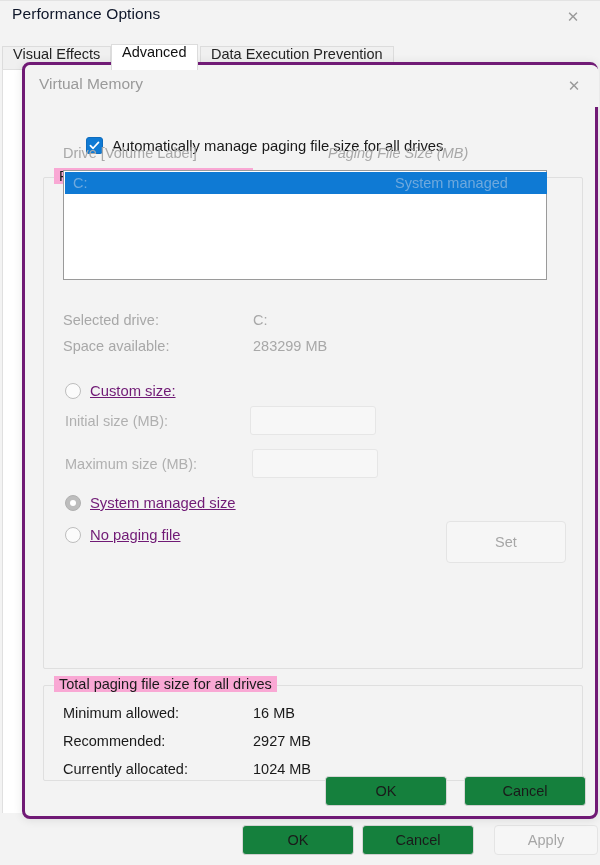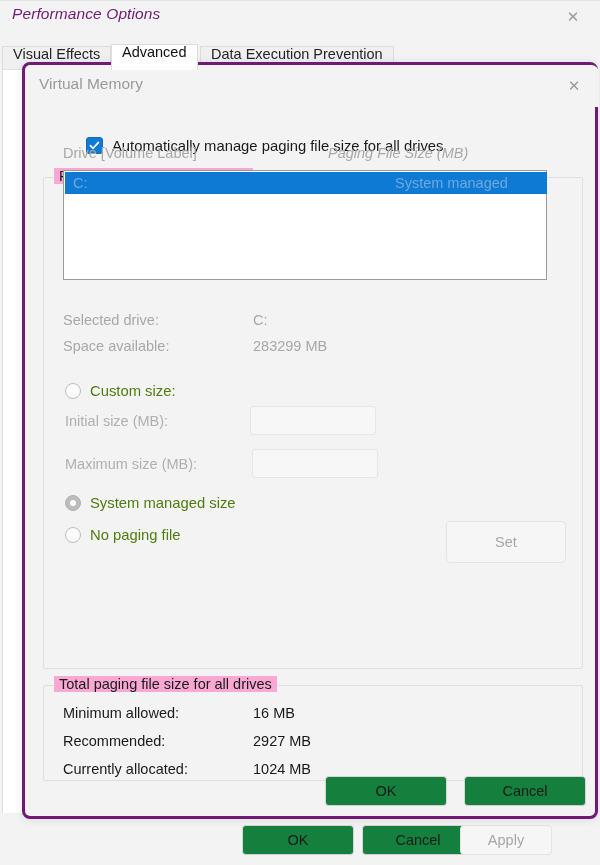--- a/index.html
+++ b/index.html
@@ -32,24 +32,23 @@
   #perf-titlebar {
     position: absolute;
     left: 0; top: 0;
     width: 600px; height: 40px;
     background: #f3f3f3;
   }
   #perf-title {
     position: absolute;
     left: 12px; top: 4px;
     font-size: 15.5px;
-    color: #701a75;
+    color: #0f172a;
     letter-spacing: .1px;
     white-space: nowrap;
-    font-style: italic;
   }
   .close-btn {
     position: absolute;
     width: 38px; height: 30px;
     display: flex; align-items: center; justify-content: center;
     color: #9a9a9a;
     font-size: 15px;
     line-height: 1;
     font-family: "DejaVu Sans", sans-serif;
     cursor: default;
@@ -118,21 +117,21 @@
     font-size: 14.5px;
     color: #1a1a1a;
     display: flex; align-items: center; justify-content: center;
     font-family: "Liberation Sans", sans-serif;
     cursor: default;
   }
   .btn.disabled { color: #a6a6a6; background: #f6f6f6; border-color: #e4e4e4; }
 
   #perf-ok     { left: 242px; top: 824px; width: 112px; }
   #perf-cancel { left: 362px; top: 824px; width: 112px; }
-  #perf-apply  { left: 460px; top: 824px; width: 92px; }
+  #perf-apply  { left: 494px; top: 824px; width: 104px; }
 
   
   #vm-window {
     position: absolute;
     left: 22px; top: 62px;
     width: 576px; height: 757px;
     background: #f3f3f3;
     border: 3px solid #701a75;
     border-radius: 8px;
     box-shadow: 0 1px 10px rgba(0,0,0,.10);
@@ -272,22 +271,23 @@
   .radio .dot {
     width: 6px; height: 6px;
     border-radius: 50%;
     background: #ffffff;
     display: none;
   }
   .radio.checked .dot { display: block; }
   .radio-label {
     margin-left: 9px;
     font-size: 14.8px;
-    color: #4d7c0f;
-    white-space: nowrap;
+    color: #701a75;
+    white-space: nowrap;
+    text-decoration: underline;
   }
 
   #radio-custom-size   { left: 40px; top: 318px; }
   #radio-system-managed{ left: 40px; top: 430px; }
   #radio-no-paging     { left: 40px; top: 462px; }
 
   
   .field-label {
     position: absolute;
     font-size: 14.5px;

